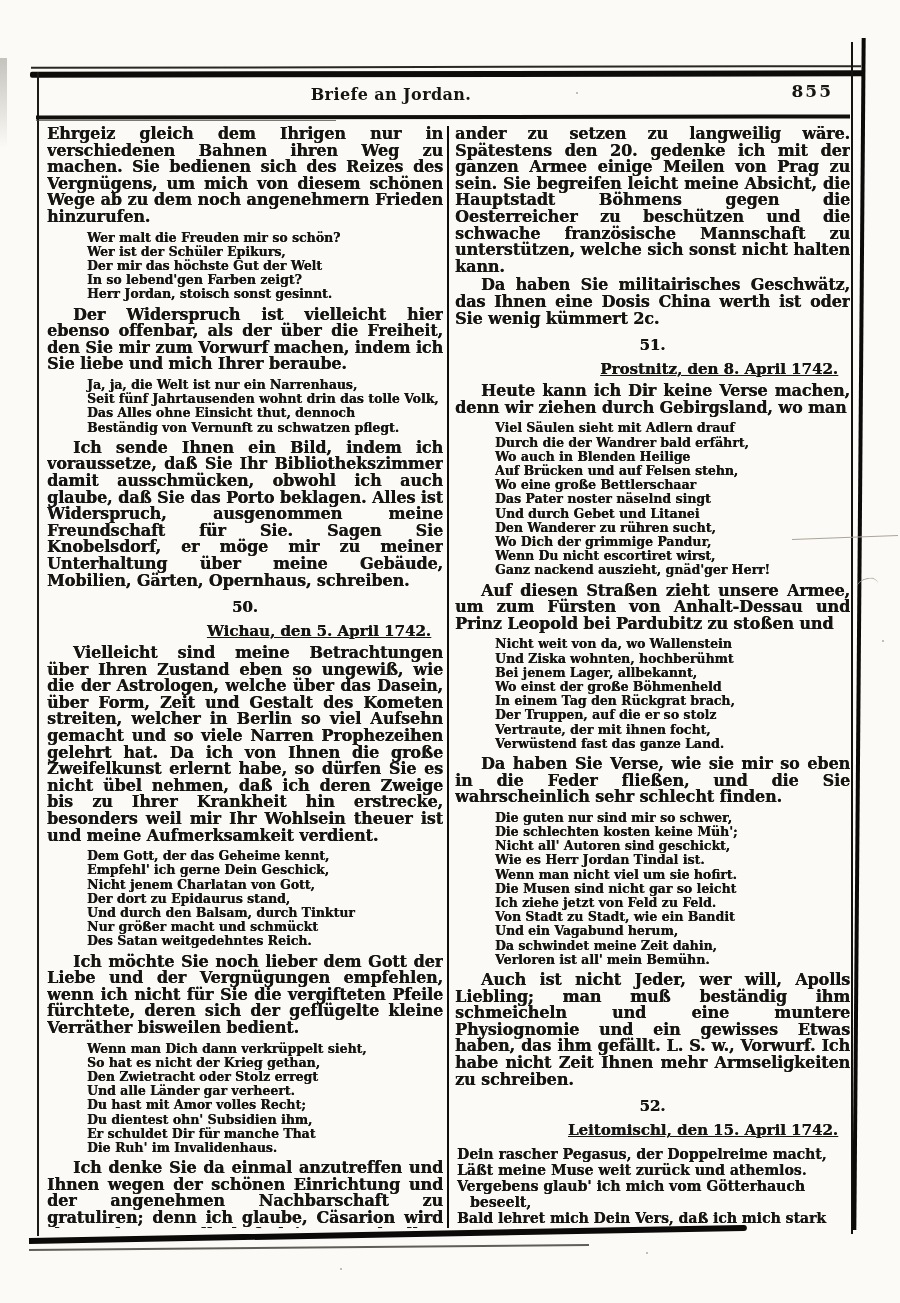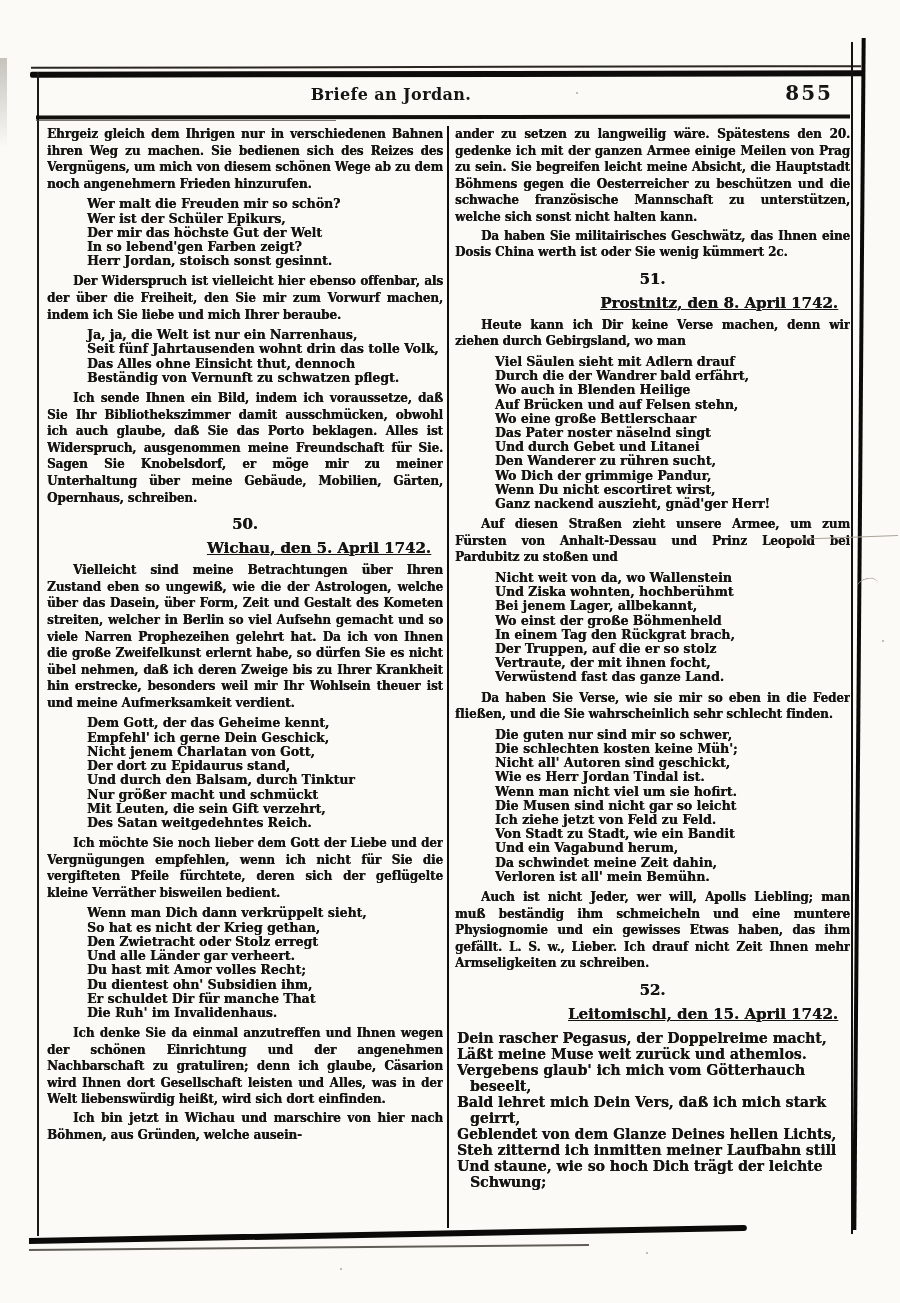--- a/index.html
+++ b/index.html
@@ -23,33 +23,33 @@
   .b-right-outer{position:absolute;left:824px;top:-30px;bottom:10px;width:4px;background:#0c0b09;transform:rotate(.45deg);}
   .b-bottom{position:absolute;left:-4px;bottom:-4px;width:718px;height:6px;background:#0b0a08;
     transform:rotate(-1.05deg);transform-origin:left center;border-radius:0 3px 3px 0;}
   .b-bottom-echo{position:absolute;left:-4px;bottom:-11px;width:560px;height:2px;background:#3a362f;
     transform:rotate(-.5deg);transform-origin:left center;opacity:.8;}
 
   
   .header{position:absolute;top:13px;left:10px;width:800px;height:32px;}
   .header-title{position:absolute;left:0;right:0;top:4px;text-align:center;transform:translateX(-52px);
     font-size:16px;font-weight:bold;letter-spacing:.4px;}
-  .page-number{position:absolute;right:10px;top:0;font-size:20px;font-weight:bold;letter-spacing:2px;}
+  .page-number{position:absolute;right:10px;top:0;font-size:17px;font-weight:bold;letter-spacing:2px;}
   .header-rule{position:absolute;top:47px;left:3px;width:814px;height:4px;background:#12100d;transform:rotate(-.08deg);}
   .header-rule2{position:absolute;top:52px;left:3px;width:300px;height:1px;background:#44403a;opacity:.7;}
 
   
   .cols{position:absolute;top:58px;left:14px;width:803px;bottom:12px;display:flex;overflow:hidden;}
   .col{overflow:hidden;}
   .col-left{width:396px;}
   .col-right{flex:1;}
   .divider{width:2px;background:#0e0d0b;margin:0 6px 0 4px;}
 
   
-  .para{margin:0 0 2px 0;font-size:12px;line-height:16.6px;font-weight:bold;
+  .para{margin:0 0 2px 0;font-size:16px;line-height:16.6px;font-weight:bold;
     text-align:justify;text-indent:26px;letter-spacing:-.1px;
     text-shadow:.3px 0 0 currentColor;}
   .para.noindent{text-indent:0;}
   .verse{margin:5px 0 5px 40px;font-weight:bold;}
   .verse .vline{font-size:12.5px;line-height:14.2px;text-indent:-13px;padding-left:13px;
     text-shadow:.25px 0 0 currentColor;}
   .verse.flush{margin-left:2px;margin-top:7px;}
   .verse.flush .vline{font-size:14px;line-height:16px;}
   .letter-number{text-align:center;font-size:15px;font-weight:bold;margin:9px 0 3px 0;
     text-shadow:.3px 0 0 currentColor;}
@@ -109,21 +109,20 @@
         <div class="letter-number">50.</div>
         <div class="dateline">Wichau, den 5. April 1742.</div>
         <p class="para">Vielleicht sind meine Betrachtungen über Ihren Zustand eben so ungewiß, wie die der Astrologen, welche über das Dasein, über Form, Zeit und Gestalt des Kometen streiten, welcher in Berlin so viel Aufsehn gemacht und so viele Narren Prophezeihen gelehrt hat. Da ich von Ihnen die große Zweifelkunst erlernt habe, so dürfen Sie es nicht übel nehmen, daß ich deren Zweige bis zu Ihrer Krankheit hin erstrecke, besonders weil mir Ihr Wohlsein theuer ist und meine Aufmerksamkeit verdient.</p>
         <div class="verse">
           <div class="vline">Dem Gott, der das Geheime kennt,</div>
           <div class="vline">Empfehl' ich gerne Dein Geschick,</div>
           <div class="vline">Nicht jenem Charlatan von Gott,</div>
           <div class="vline">Der dort zu Epidaurus stand,</div>
           <div class="vline">Und durch den Balsam, durch Tinktur</div>
           <div class="vline">Nur größer macht und schmückt</div>
-          <div class="vline">Mit Leuten, die sein Gift verzehrt,</div>
           <div class="vline">Des Satan weitgedehntes Reich.</div>
         </div>
         <p class="para">Ich möchte Sie noch lieber dem Gott der Liebe und der Vergnügungen empfehlen, wenn ich nicht für Sie die vergifteten Pfeile fürchtete, deren sich der geflügelte kleine Verräther bisweilen bedient.</p>
         <div class="verse">
           <div class="vline">Wenn man Dich dann verkrüppelt sieht,</div>
           <div class="vline">So hat es nicht der Krieg gethan,</div>
           <div class="vline">Den Zwietracht oder Stolz erregt</div>
           <div class="vline">Und alle Länder gar verheert.</div>
           <div class="vline">Du hast mit Amor volles Recht;</div>
           <div class="vline">Du dientest ohn' Subsidien ihm,</div>
@@ -171,21 +170,21 @@
           <div class="vline">Nicht all' Autoren sind geschickt,</div>
           <div class="vline">Wie es Herr Jordan Tindal ist.</div>
           <div class="vline">Wenn man nicht viel um sie hofirt.</div>
           <div class="vline">Die Musen sind nicht gar so leicht</div>
           <div class="vline">Ich ziehe jetzt von Feld zu Feld.</div>
           <div class="vline">Von Stadt zu Stadt, wie ein Bandit</div>
           <div class="vline">Und ein Vagabund herum,</div>
           <div class="vline">Da schwindet meine Zeit dahin,</div>
           <div class="vline">Verloren ist all' mein Bemühn.</div>
         </div>
-        <p class="para">Auch ist nicht Jeder, wer will, Apolls Liebling; man muß beständig ihm schmeicheln und eine muntere Physiognomie und ein gewisses Etwas haben, das ihm gefällt. L. S. w., Lieber. Ich drauf nicht Zeit Ihnen mehr Armseligkeiten zu schreiben.</p>
+        <p class="para">Auch ist nicht Jeder, wer will, Apolls Liebling; man muß beständig ihm schmeicheln und eine muntere Physiognomie und ein gewisses Etwas haben, das ihm gefällt. L. S. w., Vorwurf. Ich habe nicht Zeit Ihnen mehr Armseligkeiten zu schreiben.</p>
         <div class="letter-number">52.</div>
         <div class="dateline">Leitomischl, den 15. April 1742.</div>
         <div class="verse flush">
           <div class="vline">Dein rascher Pegasus, der Doppelreime macht,</div>
           <div class="vline">Läßt meine Muse weit zurück und athemlos.</div>
           <div class="vline">Vergebens glaub' ich mich vom Götterhauch beseelt,</div>
           <div class="vline">Bald lehret mich Dein Vers, daß ich mich stark geirrt,</div>
           <div class="vline">Geblendet von dem Glanze Deines hellen Lichts,</div>
           <div class="vline">Steh zitternd ich inmitten meiner Laufbahn still</div>
           <div class="vline">Und staune, wie so hoch Dich trägt der leichte Schwung;</div>

